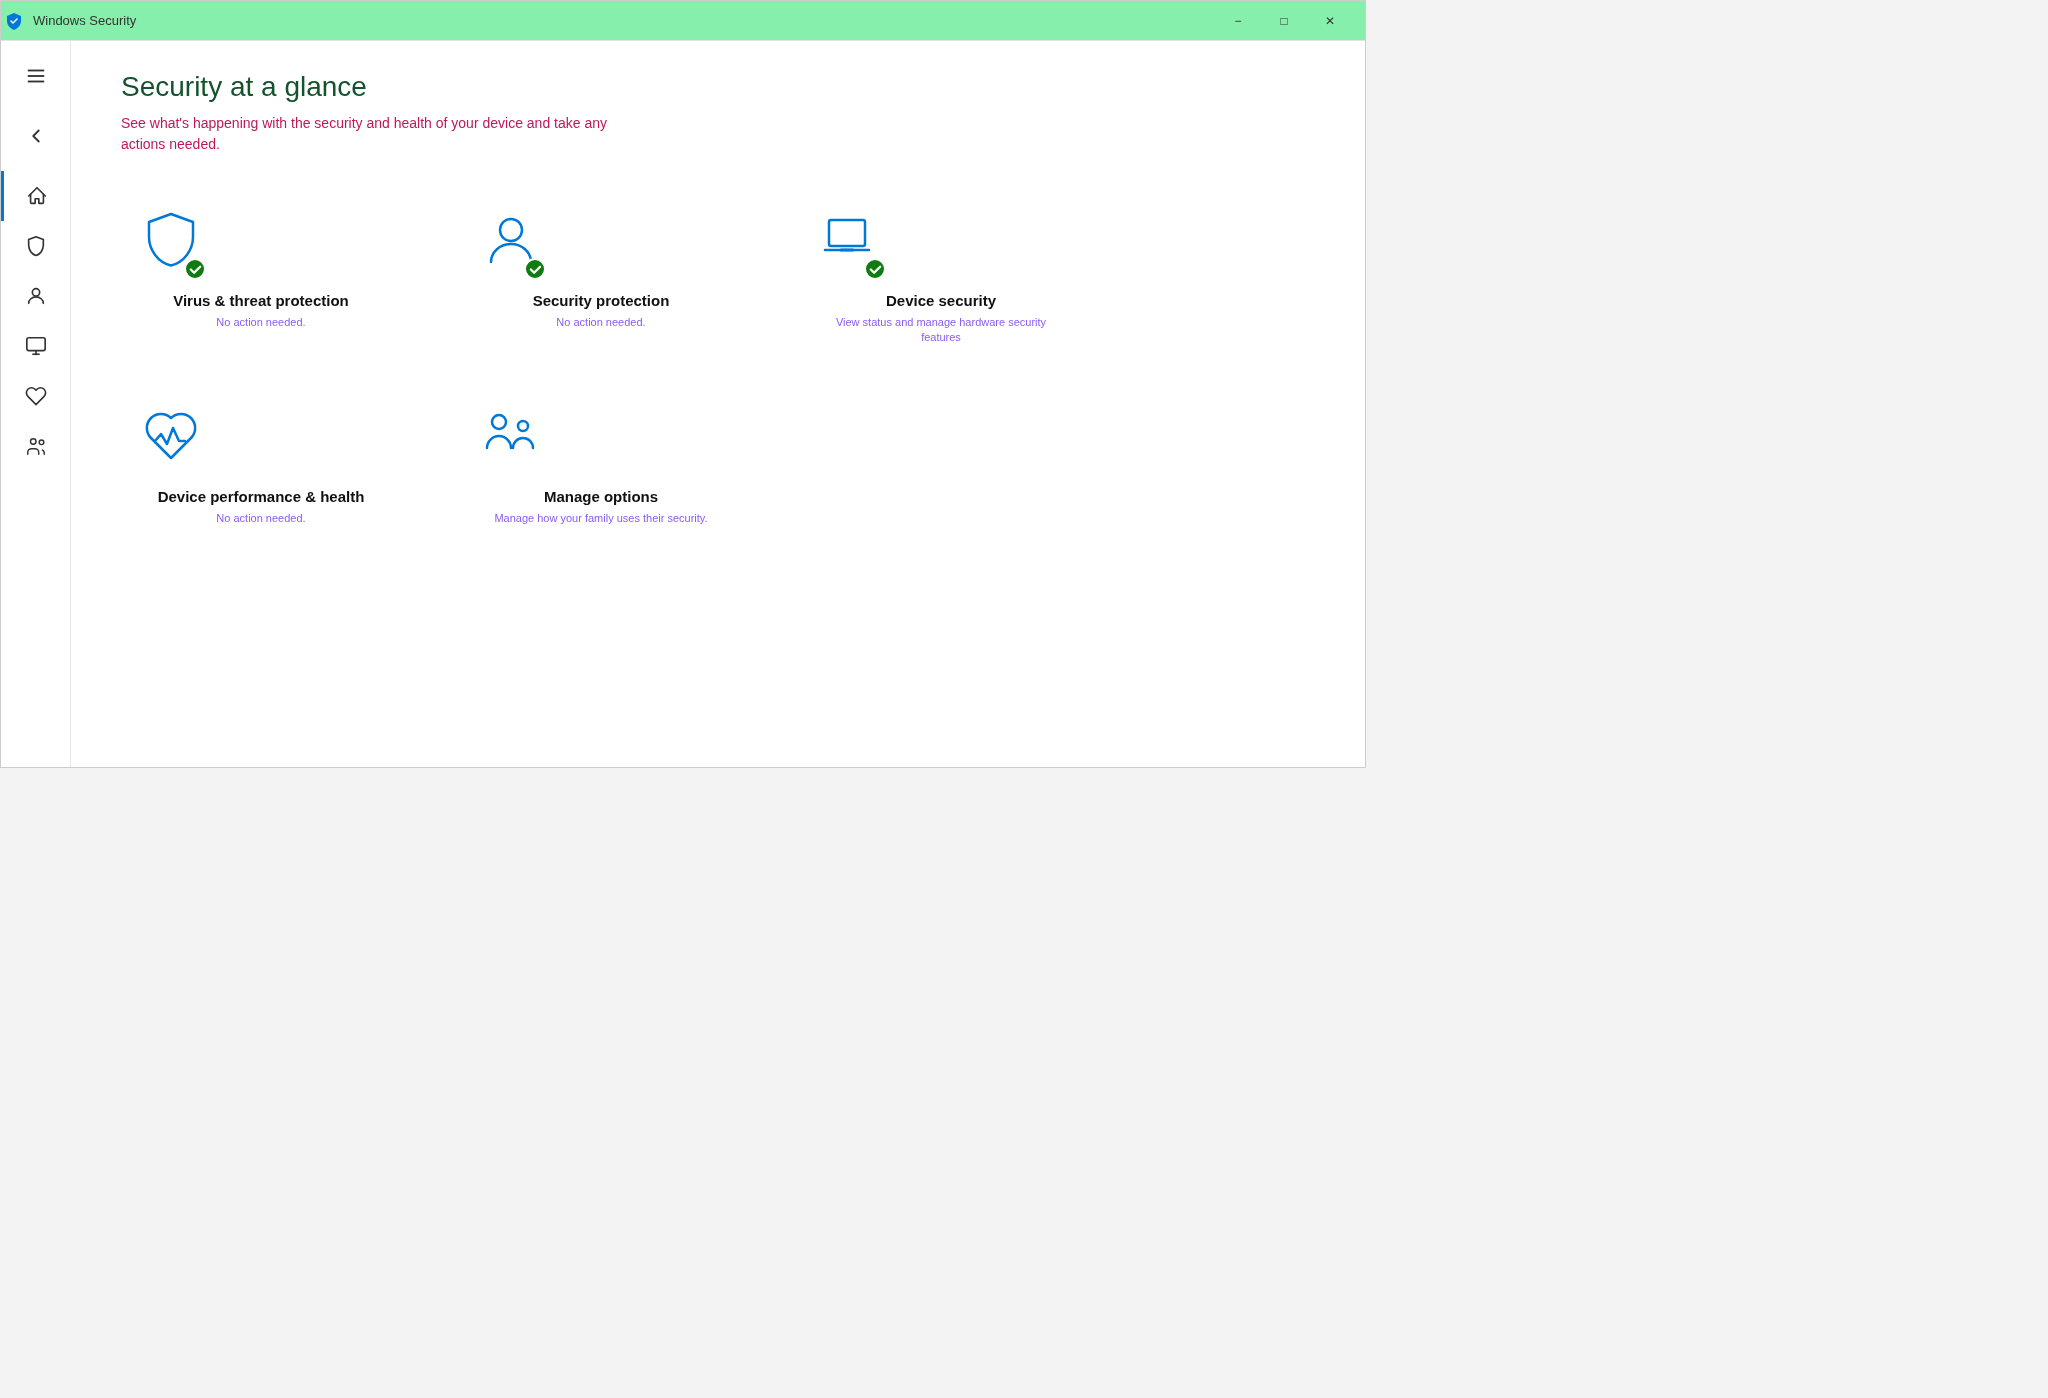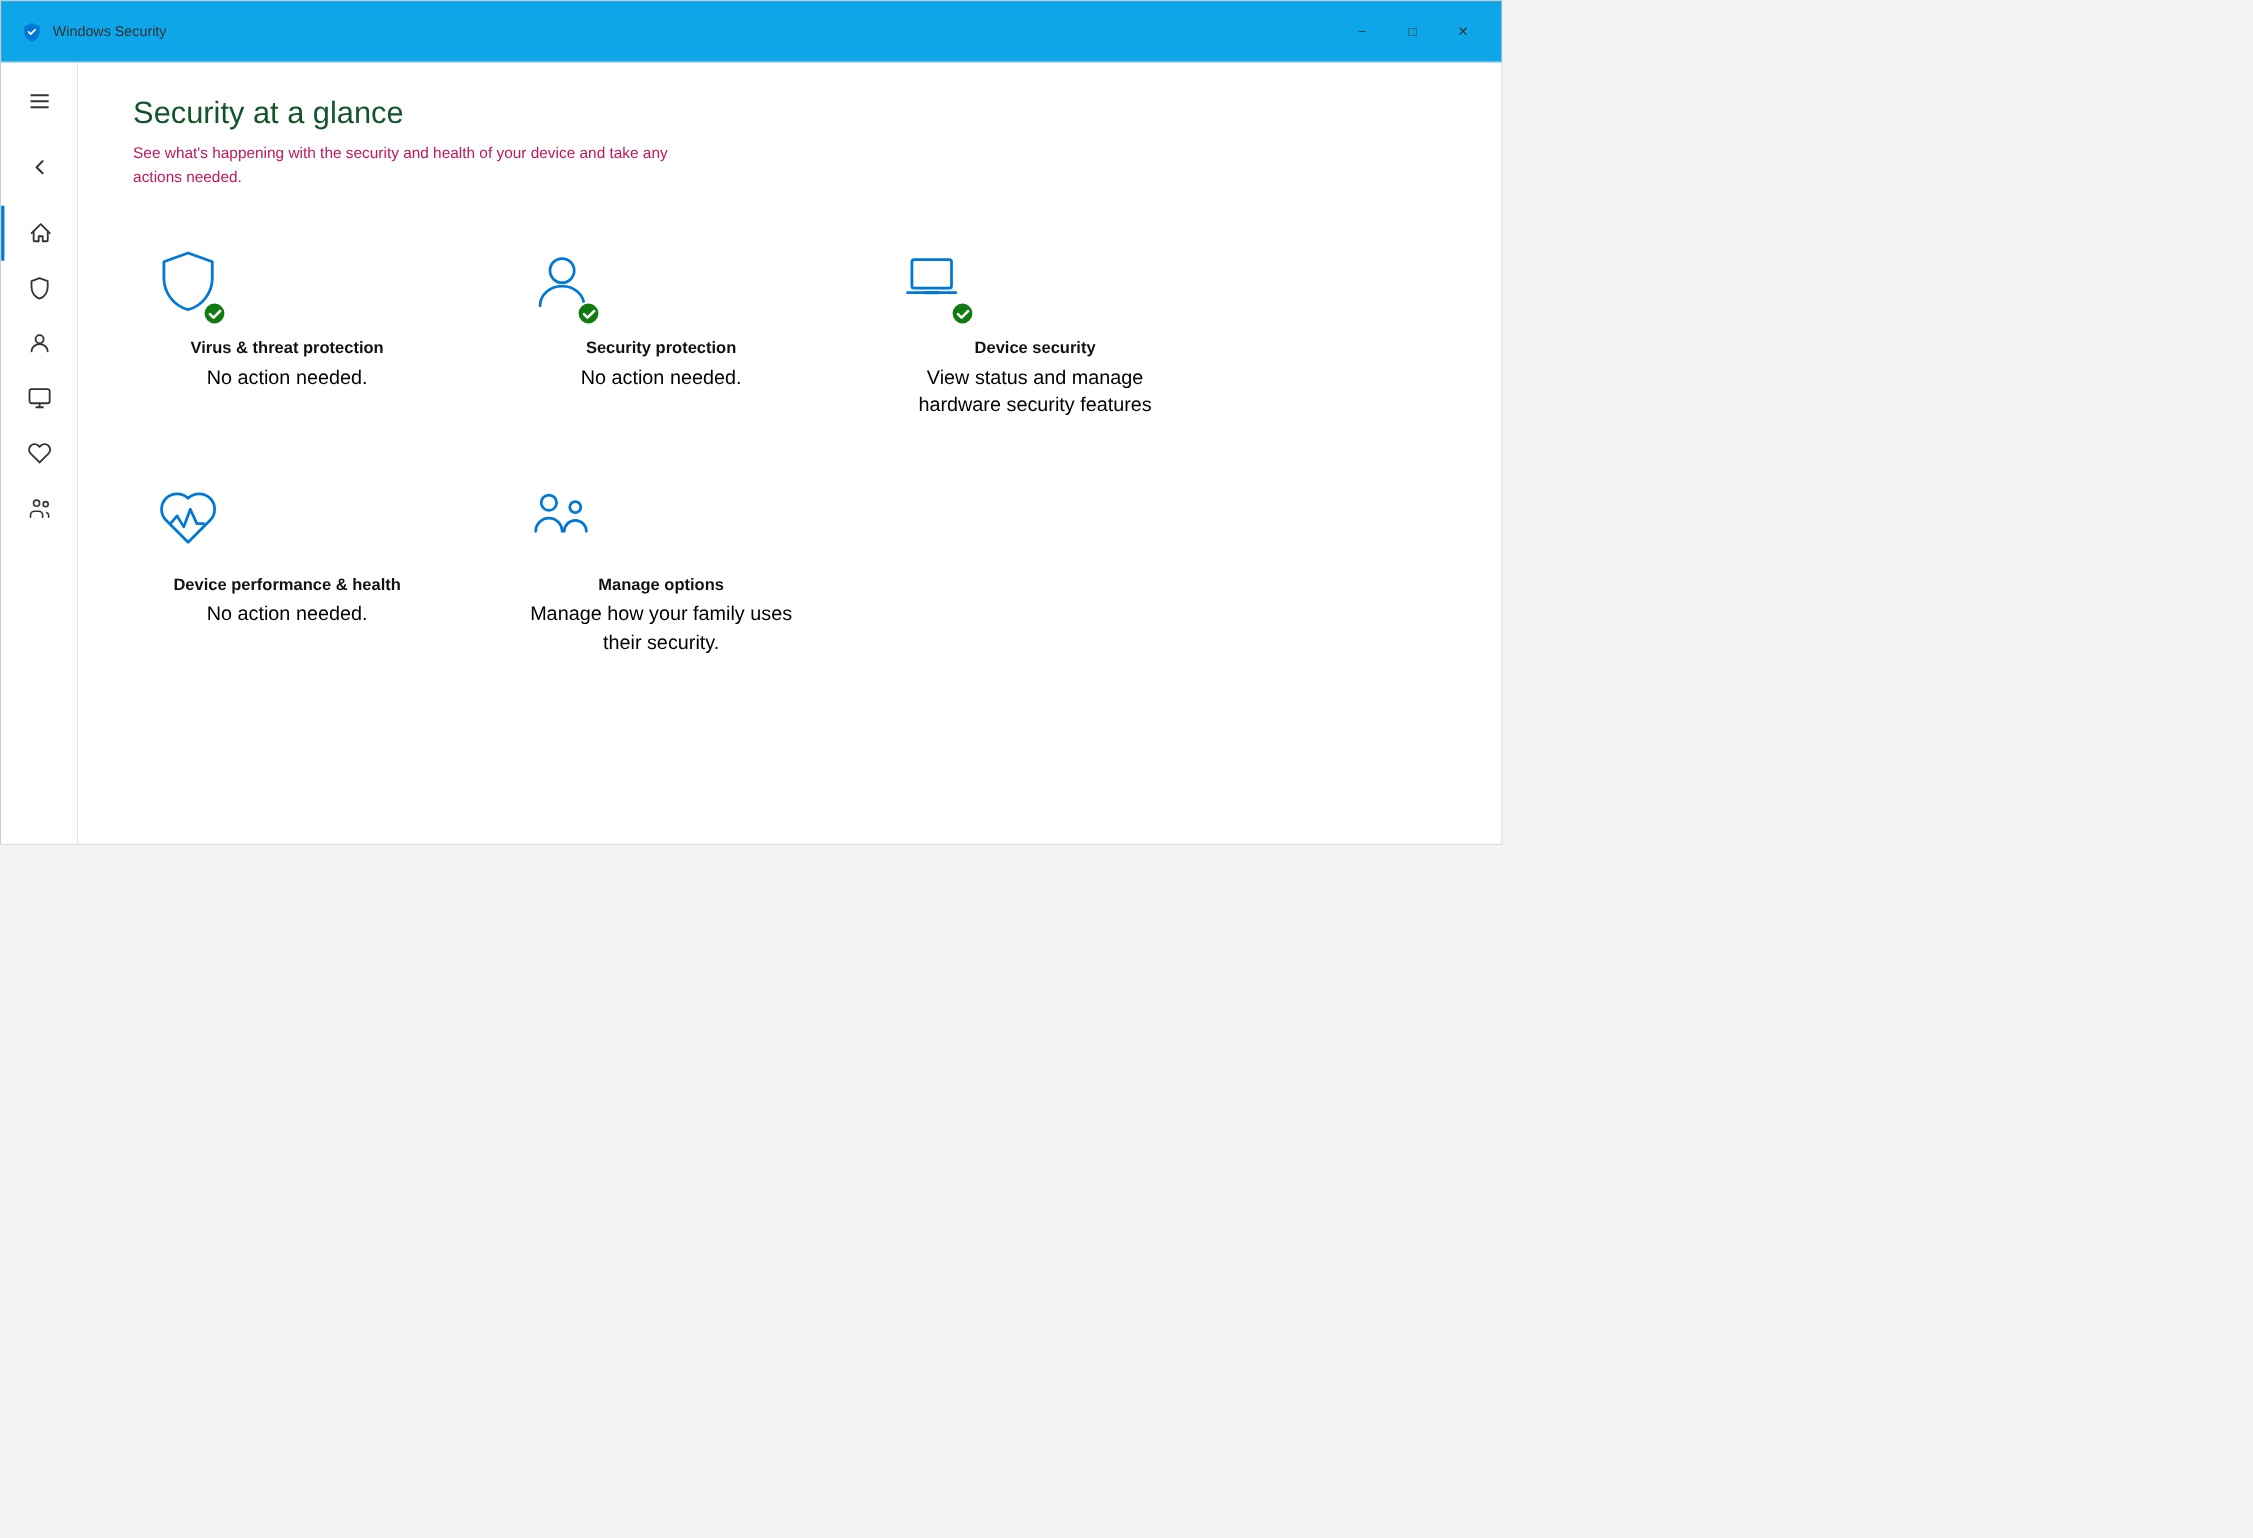--- a/index.html
+++ b/index.html
@@ -12,26 +12,26 @@
     }
     .window {
       width: 100%;
       height: 100%;
       background: #fff;
       display: flex;
       flex-direction: column;
       border: 1px solid #ccc;
     }
     .title-bar {
-      height: 56px;
-      background: #0ea5e9;
+      height: 40px;
+      background: #86efac;
       display: flex;
       align-items: center;
       justify-content: space-between;
-      padding: 0 12px 0 19px;
+      padding: 0 12px 0 4px;
       border-bottom: 1px solid #e5e5e5;
       flex-shrink: 0;
     }
     .title-bar-left {
       display: flex;
       align-items: center;
       gap: 10px;
     }
     .title-bar-icon {
       width: 18px;
@@ -161,22 +161,22 @@
       stroke: #fff;
       stroke-width: 2.5;
       fill: none;
     }
     .card-title {
       font-size: 15px;
       font-weight: 600;
       color: #111;
     }
     .card-subtitle {
-      font-size: 18px;
-      color: #000000;
+      font-size: 11px;
+      color: #8b5cf6;
       line-height: 1.4;
       margin-top: -6px;
     }
   </style>
 </head>
 <body>
 
 <div class="window">
 
   <div class="title-bar">

